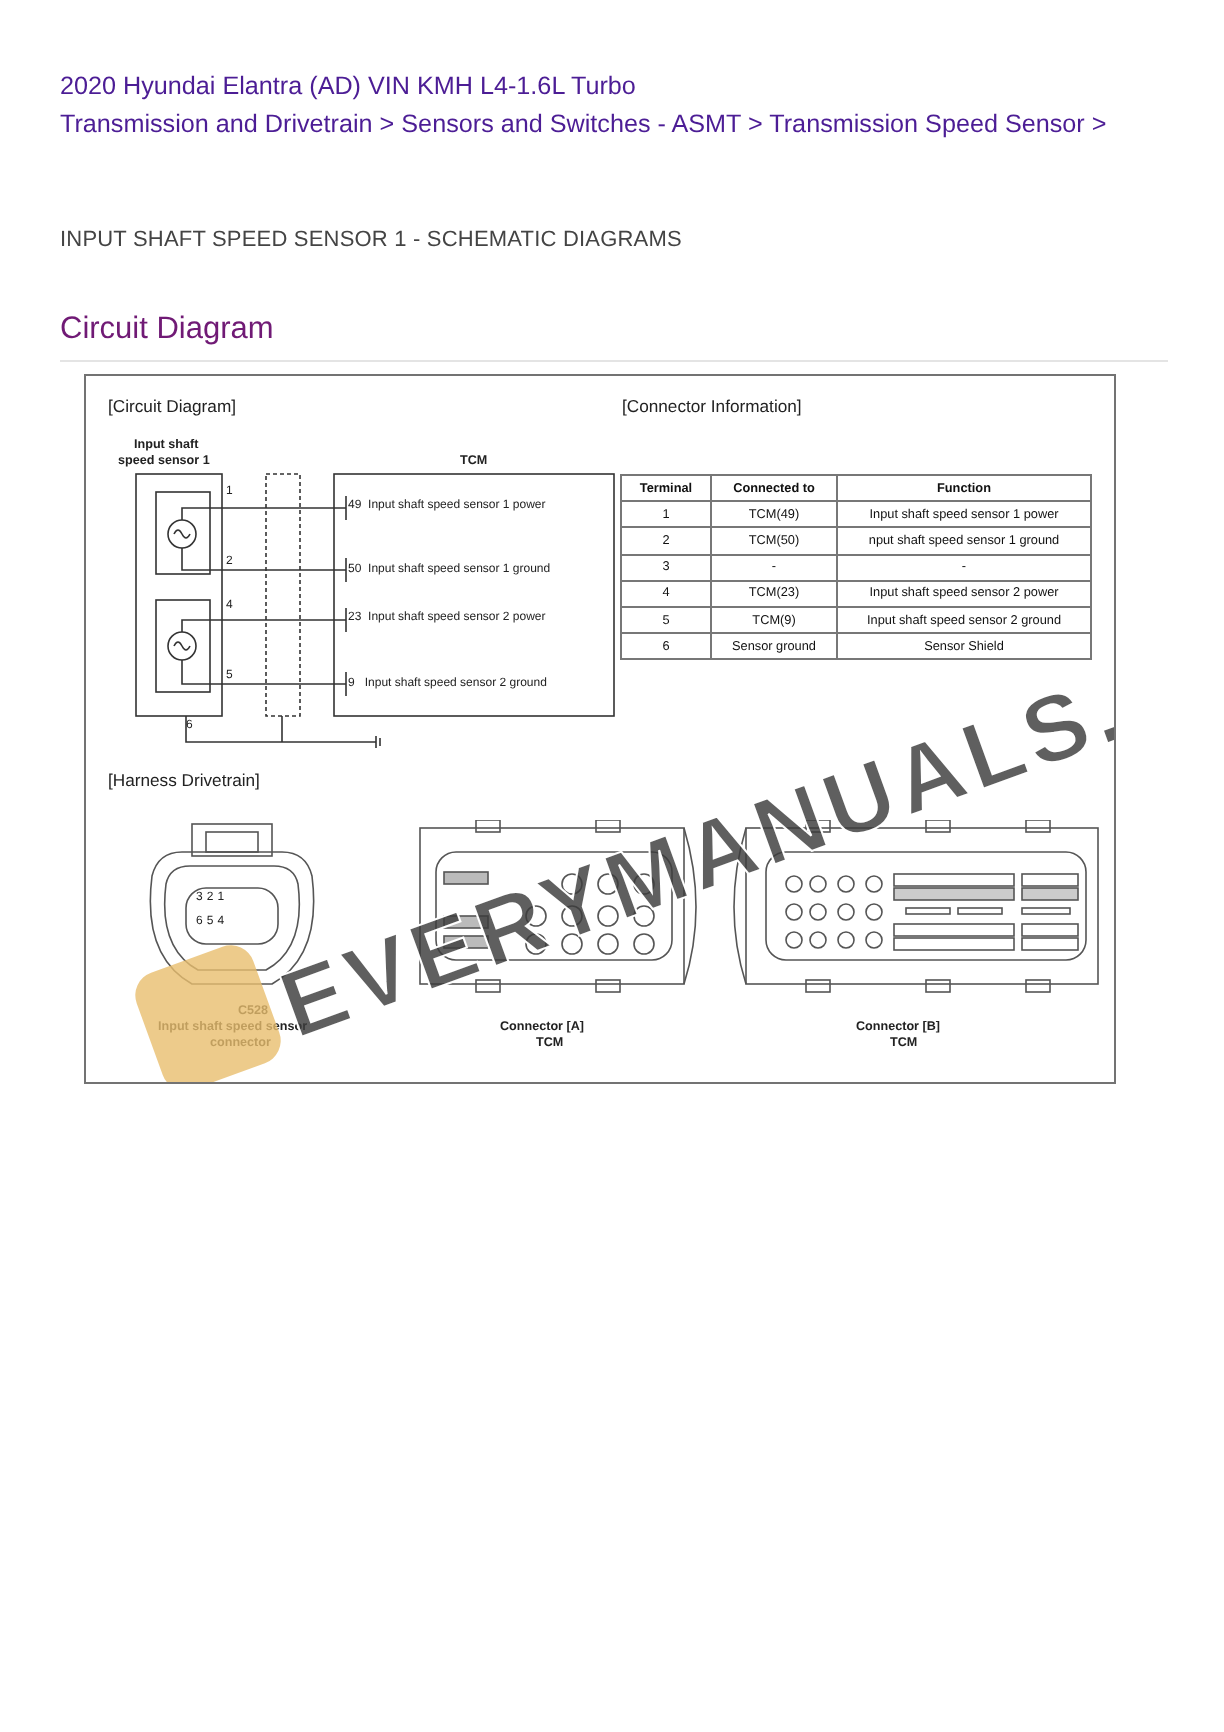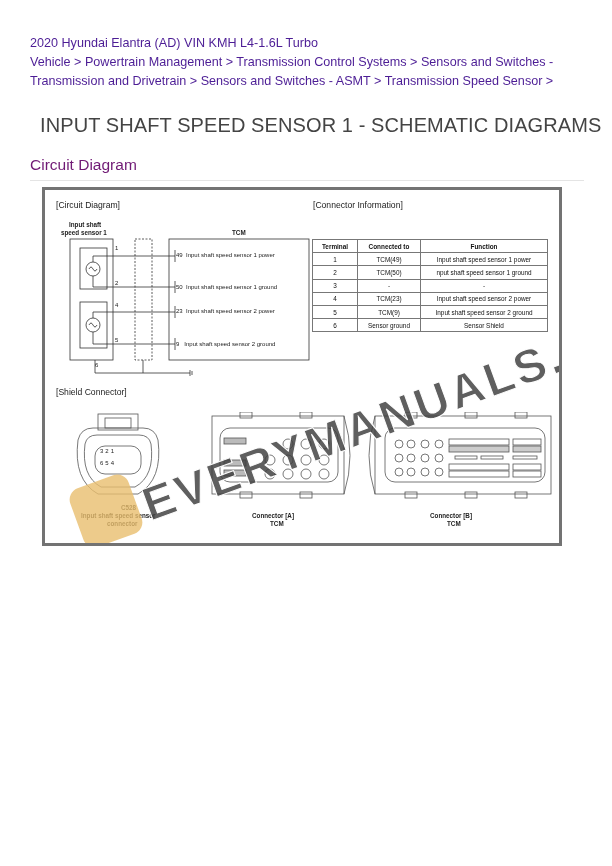--- a/index.html
+++ b/index.html
@@ -1,48 +1,47 @@
 <!DOCTYPE html>
 <html><head>
 <meta charset="utf-8">
 <style>
   html, body { margin: 0; padding: 0; background: #ffffff; }
   body { width: 612px; height: 866px; position: relative; overflow: hidden;
          font-family: "Liberation Sans", sans-serif; color: #222; }
   .crumbs { position: absolute; left: 30px; top: 34px; width: 560px;
             font-size: 12.6px; line-height: 19px; color: #4c1d95; }
   .crumbs div { white-space: nowrap; }
-  .page-title { position: absolute; left: 40px; top: 114px; font-size: 20px;
+  .page-title { position: absolute; left: 30px; top: 114px; font-size: 11px;
                 color: #444; letter-spacing: 0.1px; font-weight: normal; margin: 0; }
   .section-title { position: absolute; left: 30px; top: 156px; font-size: 15.5px;
                    color: #701a75; margin: 0; font-weight: normal; }
   .section-rule { position: absolute; left: 30px; top: 180px; width: 554px; height: 1px; background: #e4e4e4; }
   .diagram { position: absolute; left: 42px; top: 187px; width: 514px; height: 353px;
-             border: 3px solid #737373; background: #fff; overflow: hidden; }
+             border: 1px solid #737373; background: #fff; overflow: hidden; }
   .lbl { position: absolute; font-size: 8.6px; color: #222; white-space: nowrap; }
   .bold { font-weight: bold; }
   .small { font-size: 6.3px; }
   .tiny { font-size: 6px; }
   table.conn { position: absolute; left: 267px; top: 49px; border-collapse: collapse;
                font-size: 6.4px; color: #111; }
   table.conn th, table.conn td { border: 1px solid #777; height: 12.2px; padding: 0 2px;
                                  text-align: center; white-space: nowrap; }
   table.conn th { font-weight: bold; }
   .wm { position: absolute; left: 90px; top: 290px; font-size: 47px; font-weight: bold;
         color: rgba(60,60,60,0.82); transform: rotate(-20deg); transform-origin: 0 0;
         letter-spacing: 3px; white-space: nowrap; -webkit-text-stroke: 1px #fff; }
   .wm-logo { position: absolute; left: 30px; top: 290px; width: 62px; height: 62px;
              background: rgba(232,190,110,0.8); border-radius: 12px; transform: rotate(-20deg); }
 </style>
 </head>
 <body>
 
 <div class="crumbs">
   <div>2020 Hyundai Elantra (AD) VIN KMH L4-1.6L Turbo</div>
-  <div>Vehicle &gt; Powertrain Management &gt; Transmission Control Systems &gt; Sensors and Switches -</div>
   <div>Transmission and Drivetrain &gt; Sensors and Switches - ASMT &gt; Transmission Speed Sensor &gt;</div>
 </div>
 
 <h1 class="page-title">INPUT SHAFT SPEED SENSOR 1 - SCHEMATIC DIAGRAMS</h1>
 <h2 class="section-title">Circuit Diagram</h2>
 <div class="section-rule"></div>
 
 <div class="diagram">
 
   <div class="lbl" style="left:11px;top:10px;">[Circuit Diagram]</div>
@@ -118,21 +117,21 @@
           <td>Input shaft speed sensor 2 ground</td>
         </tr>
       <tr>
           <td>6</td>
           <td>Sensor ground</td>
           <td>Sensor Shield</td>
         </tr>
     </tbody>
   </table>
 
-  <div class="lbl" style="left:11px;top:197px;">[Shield Connector]</div>
+  <div class="lbl" style="left:11px;top:197px;">[Harness Drivetrain]</div>
   <svg style="position:absolute;left:18px;top:220px;" width="110" height="90" viewBox="0 0 110 90">
     <g fill="none" stroke="#555" stroke-width="0.8">
       <path d="M15 30 Q10 70 35 84 L75 84 Q100 70 95 30 Q92 18 80 18 L30 18 Q18 18 15 30 Z"></path>
       <path d="M22 34 Q18 66 38 77 L72 77 Q92 66 88 34 Q86 25 76 25 L34 25 Q24 25 22 34 Z"></path>
       <rect x="35" y="4" width="40" height="16"></rect>
       <rect x="42" y="8" width="26" height="10"></rect>
       <rect x="32" y="36" width="46" height="28" rx="10"></rect>
     </g>
   </svg>
   <div class="lbl tiny" style="left:55px;top:258px;letter-spacing:2px;">

